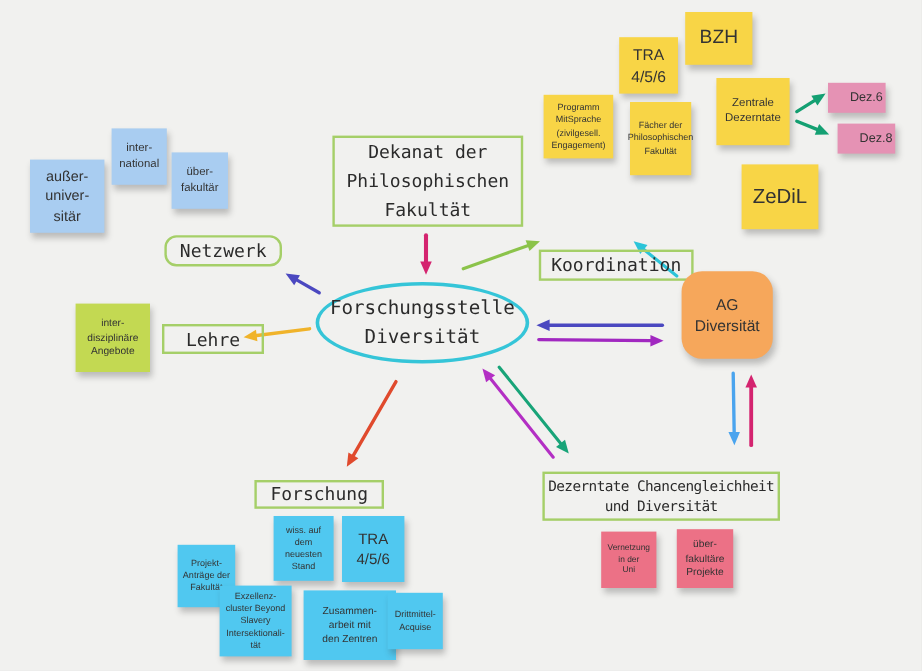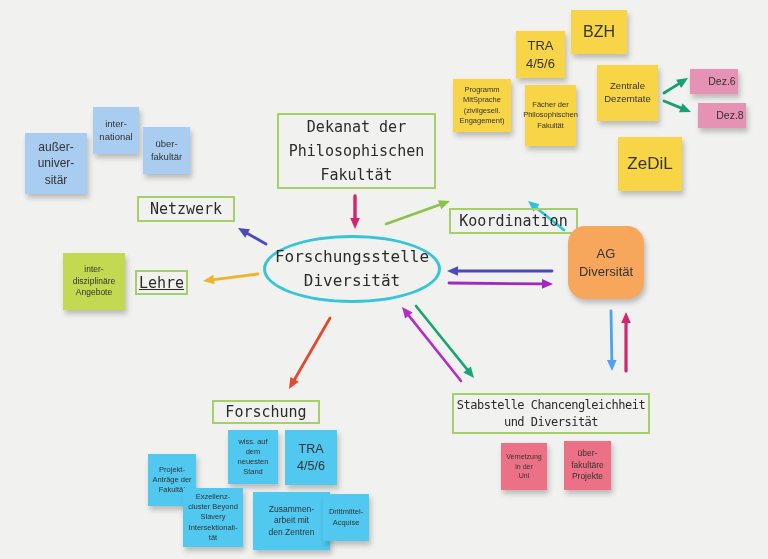--- a/index.html
+++ b/index.html
@@ -113,34 +113,34 @@
   <div class="node frame" style="left:277px;top:113px;width:159px;height:76px;font-size:15px;line-height:24px;">
     <span class="label">Dekanat der
 Philosophischen
 Fakultät</span>
   </div>
 
   <div class="node frame" style="left:449px;top:167px;width:129px;height:26px;font-size:15px;margin-top:41px;">
     <span class="label">Koordination</span>
   </div>
 
-  <div class="node frame" style="left:137px;top:196px;width:98px;height:26px;font-size:15px;">
+  <div class="node frame" style="left:137px;top:196px;width:98px;height:26px;font-size:15px;border-radius:10px;">
     <span class="label">Netzwerk</span>
   </div>
 
-  <div class="node frame" style="left:135px;top:270px;width:53px;height:25px;font-size:15px;text-decoration:underline;">
+  <div class="node frame" style="left:135px;top:270px;width:85px;height:25px;font-size:15px;">
     <span class="label">Lehre</span>
   </div>
 
   <div class="node frame" style="left:212px;top:400px;width:108px;height:24px;font-size:15px;">
     <span class="label">Forschung</span>
   </div>
 
   <div class="node frame" style="left:452px;top:393px;width:198px;height:41px;font-size:12px;line-height:17px;letter-spacing:-0.5px;">
-    <span class="label">Stabstelle Chancengleichheit
+    <span class="label">Dezerntate Chancengleichheit
 und Diversität</span>
   </div>
 
   <div class="node sticky yellow" style="left:453px;top:79px;width:58px;height:53px;font-size:7.5px;">
     <span class="label">Programm
 MitSprache
 (zivilgesell.
 Engagement)</span>
   </div>
 

